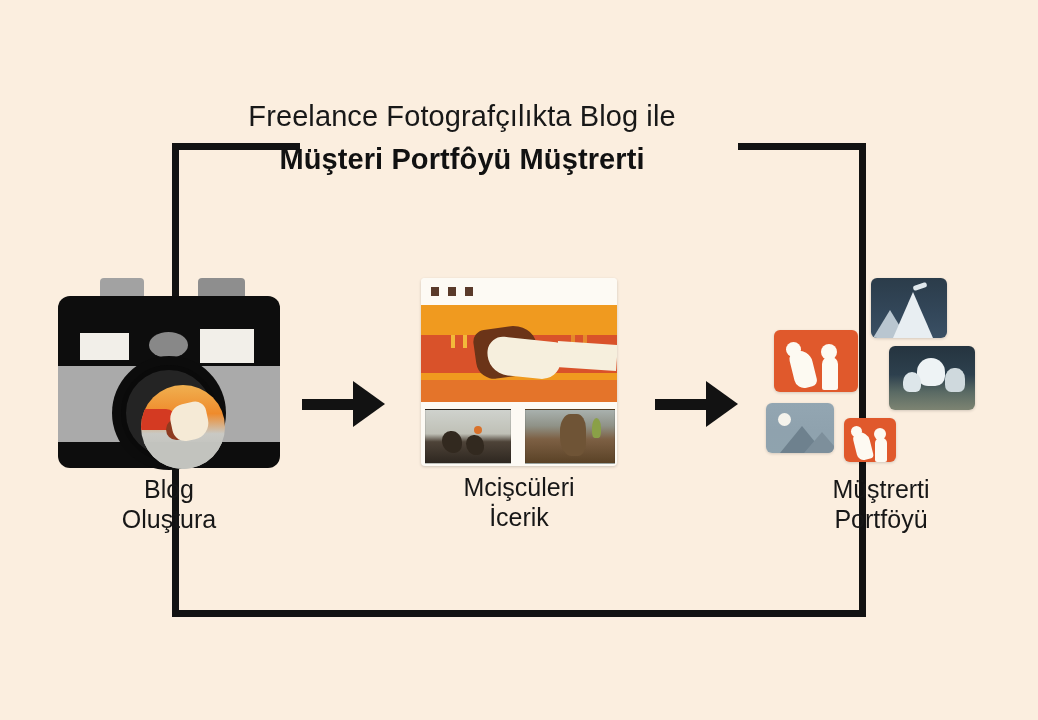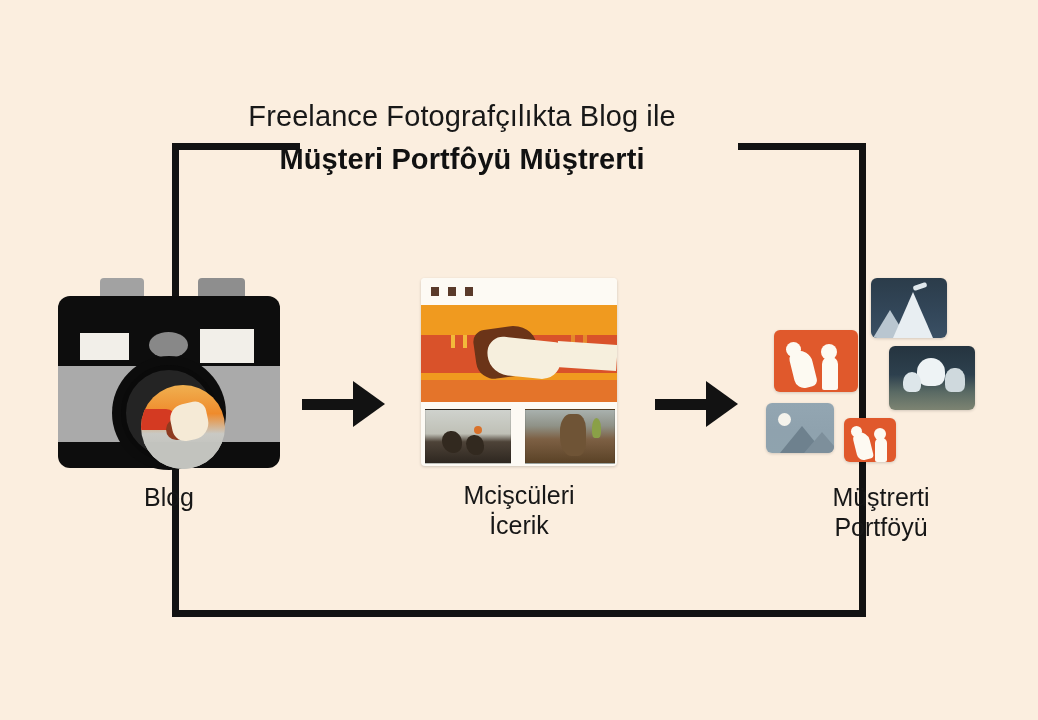--- a/index.html
+++ b/index.html
@@ -83,21 +83,21 @@
   
   .stage {
     position: absolute;
     text-align: center;
   }
   .stage-caption {
     font-size: 25px;
     color: #171717;
     line-height: 30px;
     font-weight: 400;
-    margin-top: 14px;
+    margin-top: 6px;
     white-space: nowrap;
   }
   .cap-l2 { display:block; }
 
   .stage-1 { left: 38px;  top: 278px; width: 262px; }
   .stage-2 { left: 408px; top: 278px; width: 222px; }
   .stage-3 { left: 750px; top: 268px; width: 262px; }
 
   
   .camera {
@@ -390,20 +390,21 @@
               <div class="hand2"></div>
               <div class="hand"></div>
               <div class="sky"></div>
             </div>
           </div>
         </div>
       </div>
     </div>
     <div class="stage-caption">
       <span>Blog</span>
+      <span class="cap-l2">Oluştura</span>
     </div>
   </div>
 
   <div class="stage stage-3">
     <div class="collage">
       <div class="ph ph4">
         <span class="peak2"></span>
         <span class="peak"></span>
         <span class="flag"></span>
       </div>

